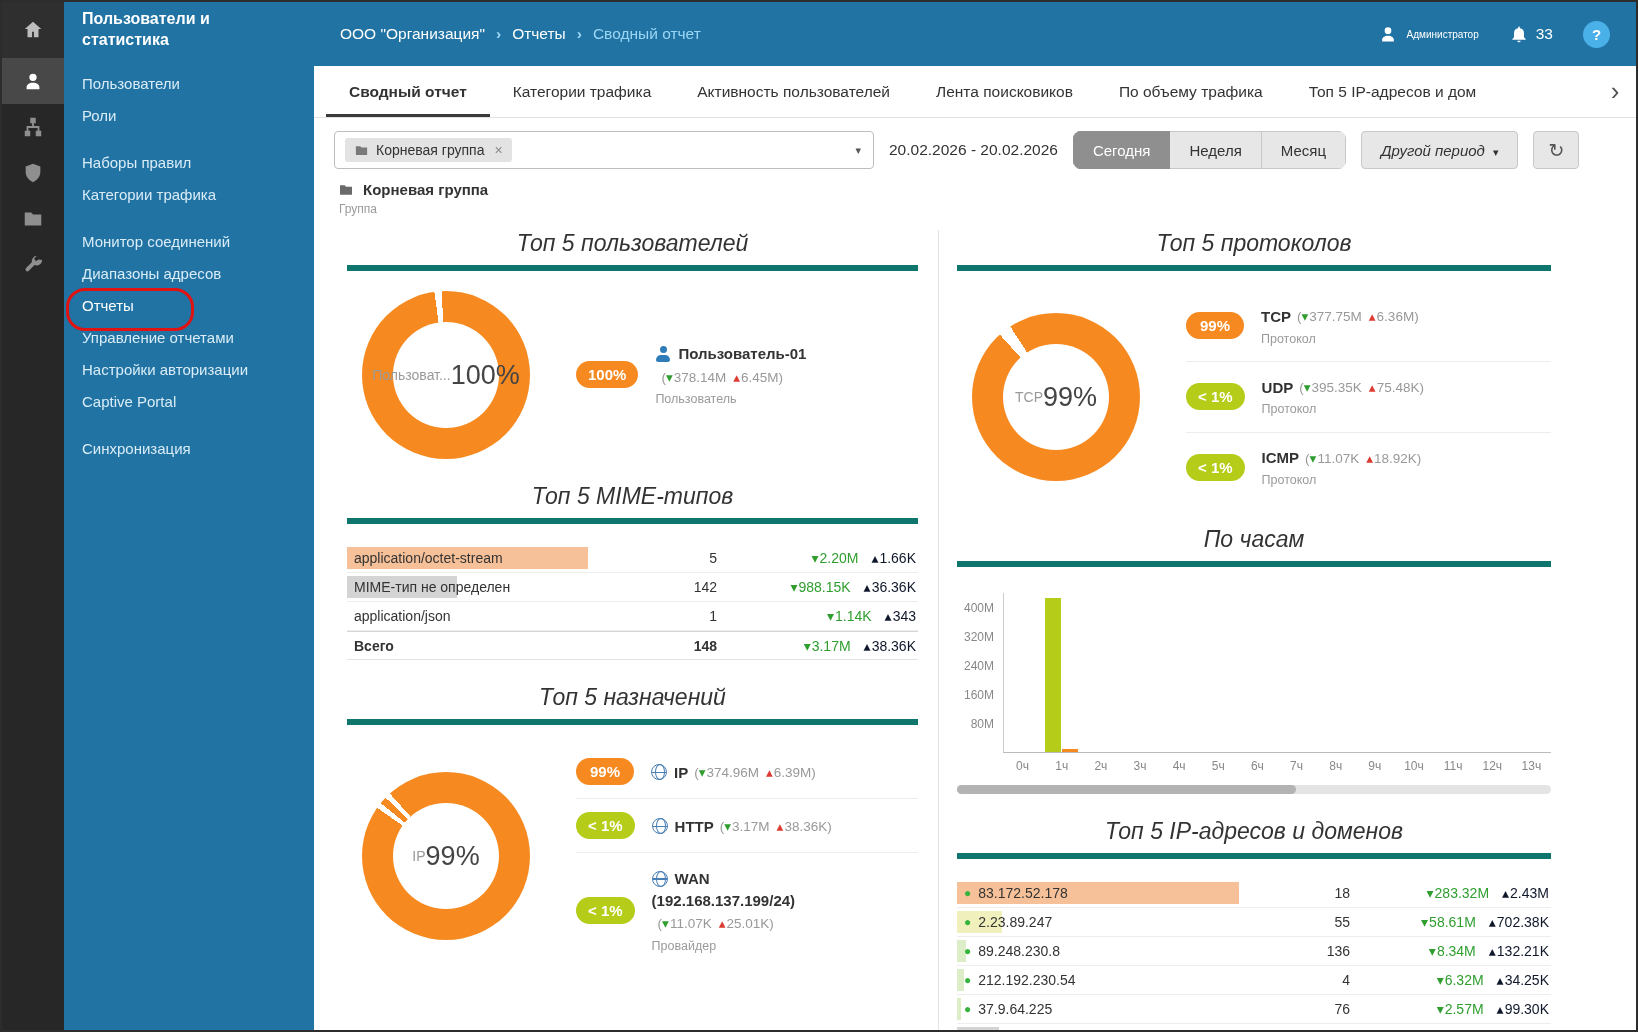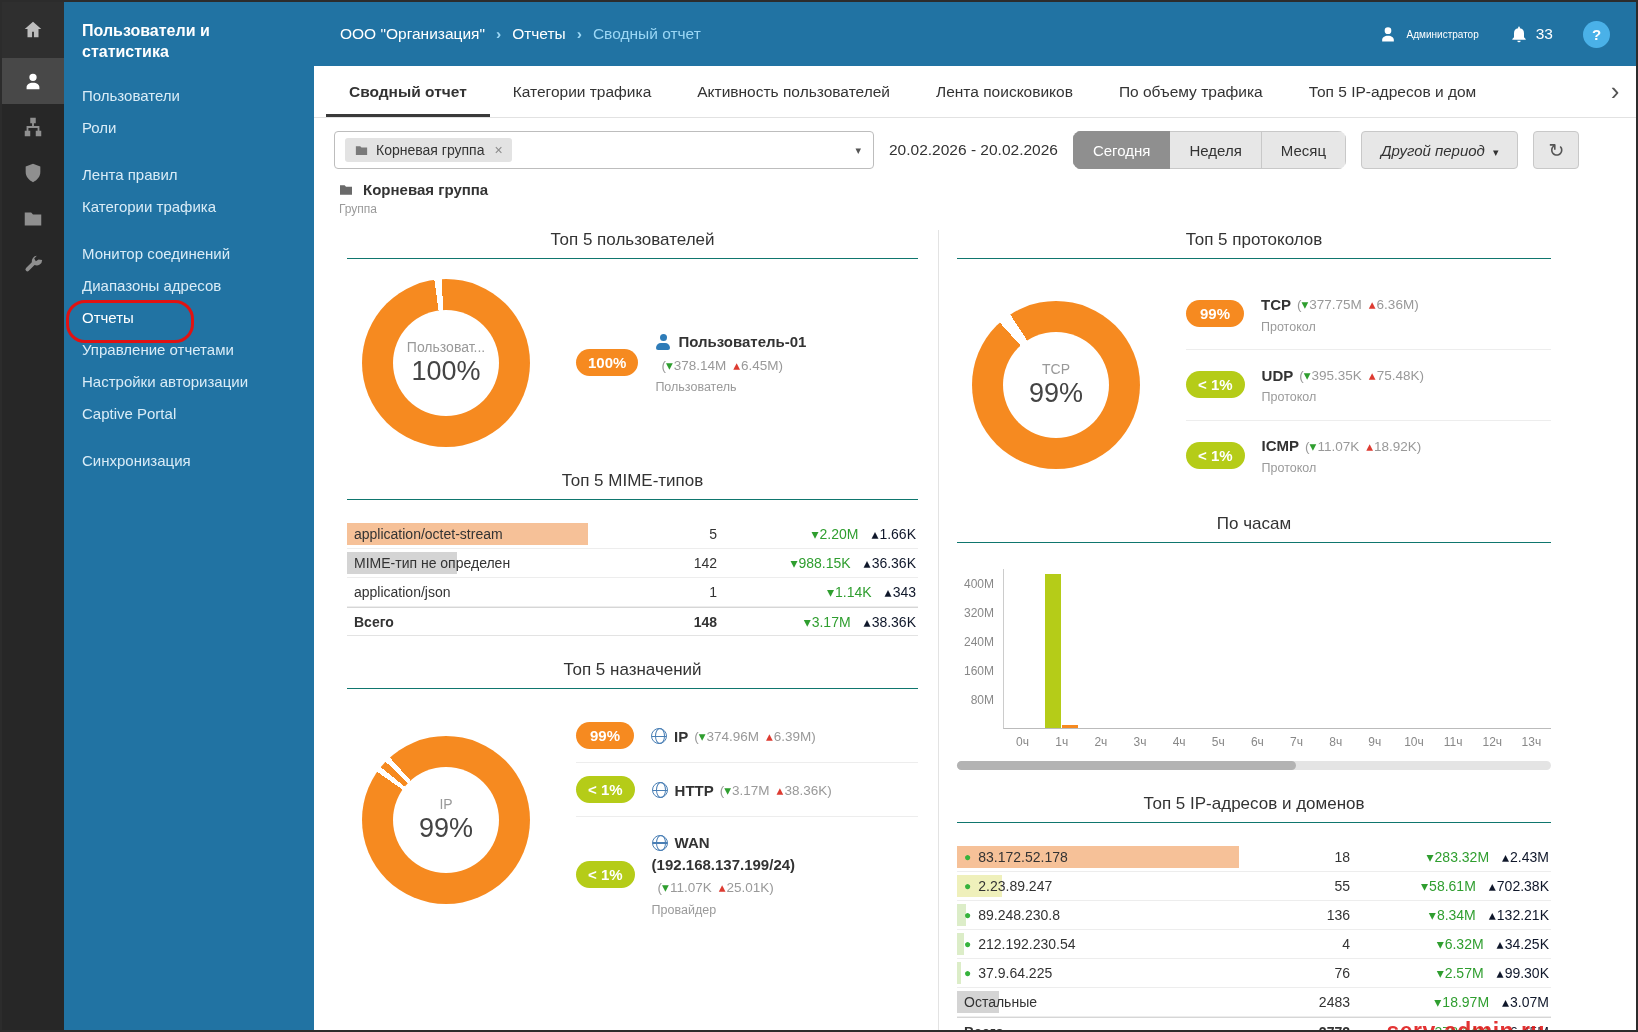--- a/index.html
+++ b/index.html
@@ -7,21 +7,21 @@
   .frame { position:relative; width:1638px; height:1032px; border:2px solid #2c2c2c; overflow:hidden; background:#fff; }
 
   
   .iconrail { position:absolute; left:0; top:0; bottom:0; width:62px; background:#272727; z-index:3; }
   .icon-tile { width:62px; height:46px; display:flex; align-items:center; justify-content:center; color:#8f8f8f; cursor:pointer; }
   .icon-tile.first { height:56px; background:#2f2f2f; color:#bdbdbd; }
   .icon-tile.active { background:#484848; color:#fff; }
   .icon-tile svg { width:22px; height:22px; fill:currentColor; }
 
   
-  .sidebar { position:absolute; left:62px; top:0; bottom:0; width:250px; background:#2173a3; color:#d9ecf7; padding:19px 18px; z-index:2; }
+  .sidebar { position:absolute; left:62px; top:0; bottom:0; width:250px; background:#2173a3; color:#d9ecf7; padding:7px 18px; z-index:2; }
   .sidebar-title { color:#fff; font-weight:bold; font-size:16px; line-height:1.3; margin-bottom:24px; }
   .side-item { font-size:15px; margin-bottom:15px; cursor:pointer; position:relative; white-space:nowrap; }
   .side-item.gap { margin-top:30px; }
   .side-item.annotated { color:#fff; }
   .side-item.annotated::before { content:""; position:absolute; left:-16px; top:-9px; width:122px; height:37px; border:3px solid #e01212; border-radius:19px; pointer-events:none; }
 
   
   .header { position:absolute; left:312px; top:0; right:0; height:64px; background:#2173a3; display:flex; align-items:center; padding:0 26px; color:#fff; z-index:2; }
   .breadcrumb { display:flex; align-items:center; font-size:15.5px; }
   .crumb-item { color:#fff; cursor:pointer; }
@@ -63,29 +63,29 @@
   .group-head { padding:3px 20px 0 24px; }
   .group-head-line { display:flex; align-items:center; gap:9px; font-size:15px; font-weight:bold; color:#333; }
   .group-head-line svg { width:16px; height:16px; fill:#6a6a6a; }
   .group-head-sub { font-size:12px; color:#9a9a9a; margin-top:4px; margin-left:1px; }
 
   
   .content { display:flex; padding:14px 0 0 33px; }
   .col-left { width:592px; flex:none; padding-right:20px; border-right:1px solid #e3e3e3; }
   .col-right { width:612px; flex:none; padding-left:18px; }
   .section { margin-bottom:24px; }
-  .section-title { text-align:center; font-size:17px; color:#333; padding-bottom:8px; border-bottom:1px solid #0f766e; margin-bottom:20px; }
+  .section-title { text-align:center; font-size:23px; color:#333; padding-bottom:8px; border-bottom:6px solid #0f766e; margin-bottom:20px;font-style:italic; }
 
   
   .donut-widget { display:flex; align-items:center; padding-left:15px; }
   .donut { position:relative; width:168px; height:168px; border-radius:50%; flex:none; }
   .donut-users { background:conic-gradient(from 352deg,#fff 0 5deg,#f68a20 5deg 360deg); }
   .donut-dest  { background:conic-gradient(from 305deg,#fff 0 4deg,#f68a20 4deg 9deg,#fff 9deg 13deg,#f68a20 13deg 360deg); }
   .donut-proto { background:conic-gradient(from 318deg,#fff 0 9deg,#f68a20 9deg 360deg); }
-  .donut-hole { position:absolute; left:31px; top:31px; width:106px; height:106px; background:#fff; border-radius:50%; display:flex; flex-direction:column; align-items:center; justify-content:center; }
+  .donut-hole { position:absolute; left:31px; top:31px; width:106px; height:106px; background:#fff; border-radius:50%; display:flex; flex-direction:row; align-items:center; justify-content:center; }
   .donut-label { font-size:14px; color:#999; }
   .donut-value { font-size:27px; color:#444; margin-top:1px; }
 
   
   .legend { margin-left:46px; flex:1; }
   .legend-row { display:flex; align-items:center; padding:13px 0; border-bottom:1px solid #ededed; }
   .legend-row:last-of-type { border-bottom:none; }
   .badge { border-radius:16px; padding:5px 12px; min-width:58px; text-align:center; color:#fff; font-weight:bold; font-size:15px; white-space:nowrap; flex:none; }
   .badge-orange { background:#f68a20; }
   .badge-green { background:#b5cc18; }
@@ -183,21 +183,21 @@
   </div>
 
   <div class="sidebar">
     <div class="sidebar-title">Пользователи и статистика</div>
     <div>
 
         <div class="side-item">Пользователи</div>
 
         <div class="side-item">Роли</div>
 
-        <div class="side-item gap">Лента правил</div>
+        <div class="side-item gap">Наборы правил</div>
 
         <div class="side-item">Категории трафика</div>
 
         <div class="side-item gap">Монитор соединений</div>
 
         <div class="side-item">Диапазоны адресов</div>
 
         <div class="side-item annotated">Отчеты</div>
 
         <div class="side-item">Управление отчетами</div>

